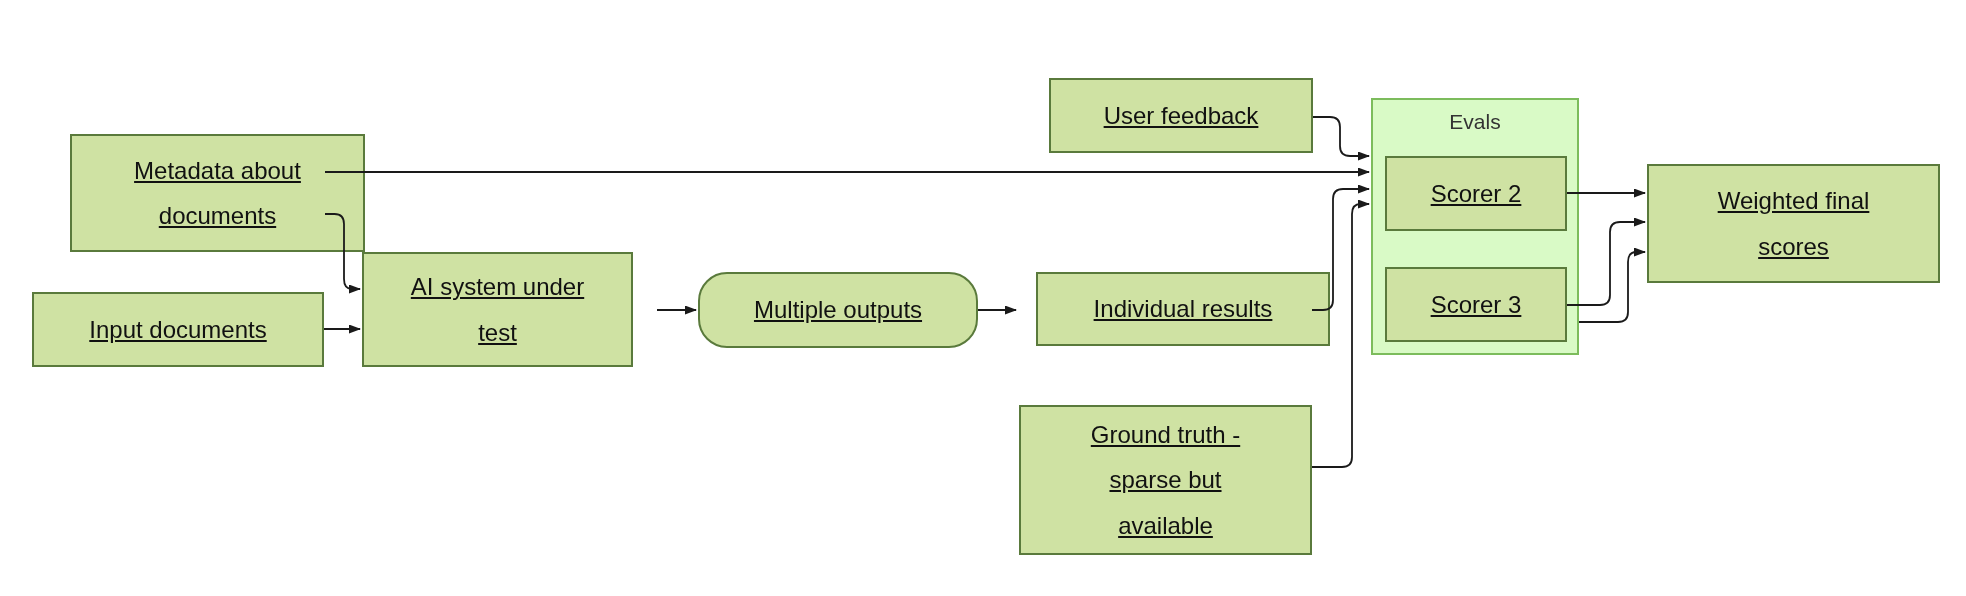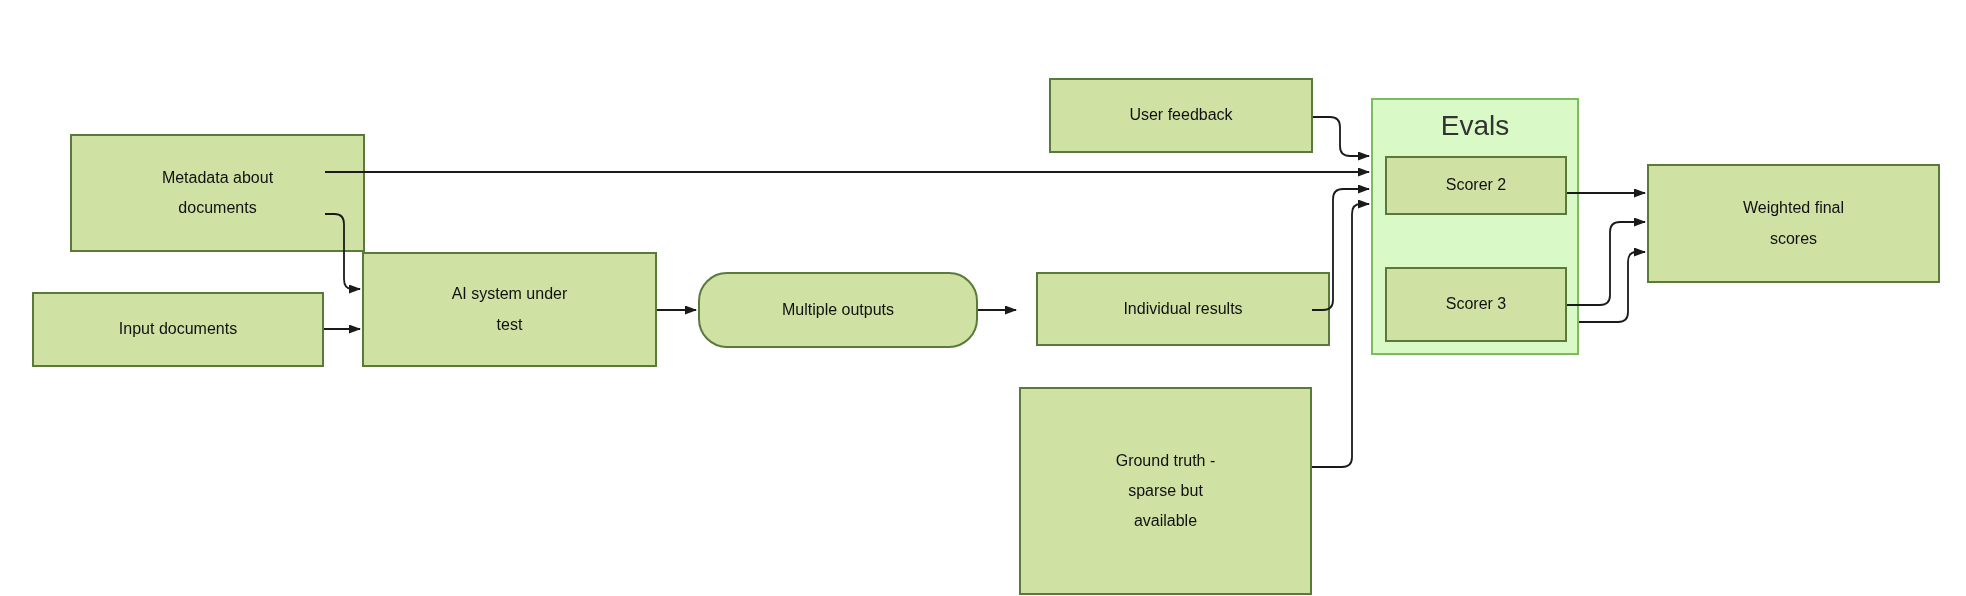--- a/index.html
+++ b/index.html
@@ -19,40 +19,41 @@
     position: absolute;
     box-sizing: border-box;
     border: 2px solid #7cbc5c;
     background: #d9fac6;
   }
   .group-label {
     position: absolute;
     width: 100%;
     top: 10px;
     text-align: center;
-    font-size: 28px;
+    font-size: 21px;
     color: #333333;
     white-space: pre-line;
   }
   .node {
     position: absolute;
     box-sizing: border-box;
     border: 2px solid #5a7a3c;
     background: #cfe2a3;
     display: flex;
     align-items: center;
     justify-content: center;
     text-align: center;
   }
   .node .label {
-    font-size: 16px;
+    font-size: 24px;
     line-height: 1.88;
     color: #111111;
     white-space: pre-line;
     padding: 0 8px;
+    text-decoration: underline;
   }
   svg.edges {
     position: absolute;
     left: 0;
     top: 0;
     width: 100%;
     height: 100%;
     pointer-events: none;
   }
   svg.edges path.edge {
@@ -68,39 +69,39 @@
     <div class="group-box" style="left: 1371px; top: 98px; width: 208px; height: 257px;">
       <div class="group-label">Evals</div>
     </div>
     <div class="node" style="left: 30px; top: 134px; width: 295px; height: 118px; margin-left: 40px;">
       <div class="label">Metadata about
 documents</div>
     </div>
     <div class="node" style="left: 32px; top: 292px; width: 292px; height: 75px; text-align: center;">
       <div class="label">Input documents</div>
     </div>
-    <div class="node" style="left: 362px; top: 252px; width: 295px; height: 115px;">
+    <div class="node" style="left: 362px; top: 252px; width: 271px; height: 115px;">
       <div class="label">AI system under
 test</div>
     </div>
     <div class="node" style="left: 698px; top: 272px; width: 280px; height: 76px; border-radius: 29px;">
       <div class="label">Multiple outputs</div>
     </div>
     <div class="node" style="left: 1018px; top: 272px; width: 294px; height: 74px; margin-left: 18px;">
       <div class="label">Individual results</div>
     </div>
     <div class="node" style="left: 1049px; top: 78px; width: 264px; height: 75px;">
       <div class="label">User feedback</div>
     </div>
-    <div class="node" style="left: 1019px; top: 387px; width: 293px; height: 208px;">
+    <div class="node" style="left: 1019px; top: 405px; width: 293px; height: 150px;">
       <div class="label">Ground truth -
 sparse but
 available</div>
     </div>
-    <div class="node" style="left: 1385px; top: 156px; width: 182px; height: 59px;">
+    <div class="node" style="left: 1385px; top: 156px; width: 182px; height: 75px;">
       <div class="label">Scorer 2</div>
     </div>
     <div class="node" style="left: 1385px; top: 267px; width: 182px; height: 75px;">
       <div class="label">Scorer 3</div>
     </div>
     <div class="node" style="left: 1647px; top: 164px; width: 293px; height: 119px;">
       <div class="label">Weighted final
 scores</div>
     </div>
     <svg class="edges" viewBox="0 0 1966 596">

